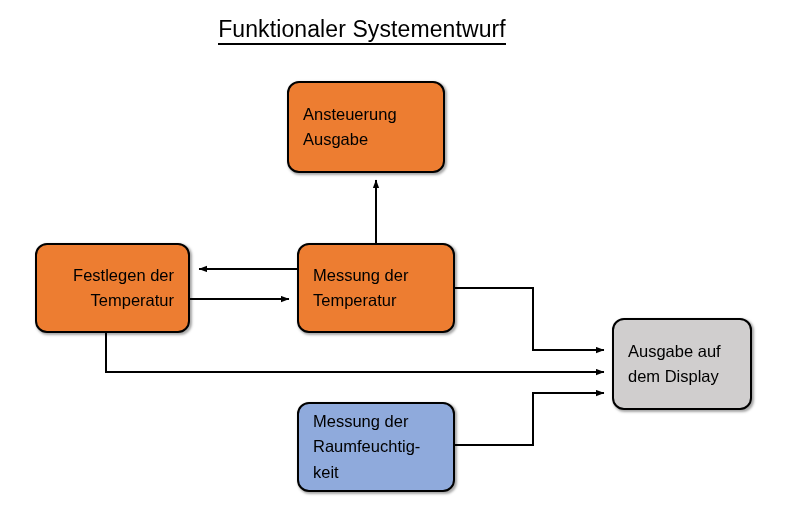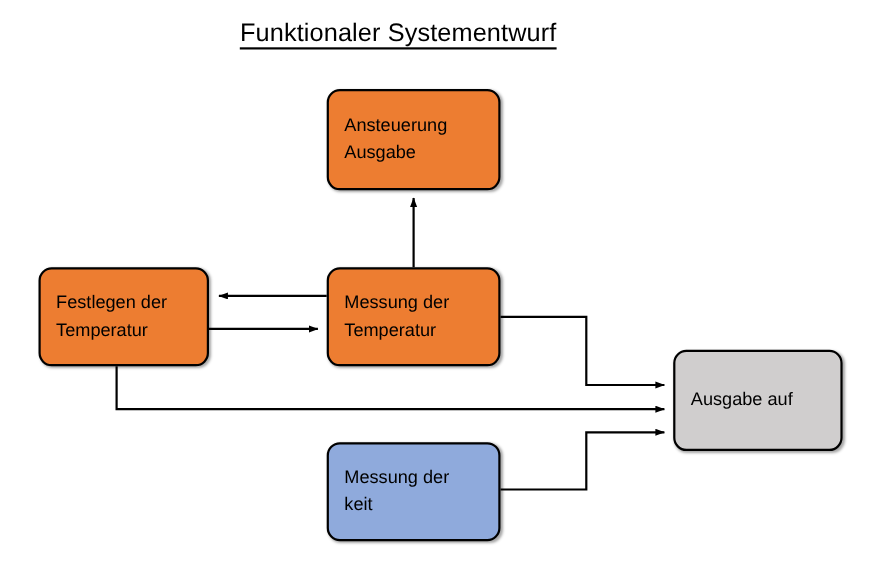--- a/index.html
+++ b/index.html
@@ -48,24 +48,24 @@
     box-shadow: 1.5px 1.5px 2.5px rgba(0,0,0,0.35);
   }
   .node .node-line {
     display: block;
     white-space: nowrap;
   }
   .node.orange { background: #ED7D31; }
   .node.blue   { background: #8FAADC; }
   .node.grey   { background: #D0CECE; }
 
-  #node-peltier  { left: 297px; top:  81px; width: 158px; height: 92px; }
-  #node-soll     { left:  35px; top: 243px; width: 155px; height:  90px; }
+  #node-peltier  { left: 287px; top:  81px; width: 158px; height: 92px; }
+  #node-soll     { left:  35px; top: 243px; width: 155px; height:  90px; text-align: right; }
   #node-ist      { left: 297px; top: 243px; width: 158px; height:  90px; }
-  #node-display  { left: 612px; top: 318px; width: 154px; height:  92px; }
+  #node-display  { left: 612px; top: 318px; width: 140px; height:  92px; }
   #node-feuchte  { left: 297px; top: 402px; width: 158px; height:  90px; }
 
   #connectors {
     position: absolute;
     left: 0;
     top: 0;
     width: 794px;
     height: 530px;
     pointer-events: none;
   }
@@ -109,20 +109,22 @@
     <span class="node-line">Temperatur</span>
   </div>
 
   <div id="node-ist" class="node orange">
     <span class="node-line">Messung der</span>
     <span class="node-line">Temperatur</span>
   </div>
 
   <div id="node-feuchte" class="node blue">
     <span class="node-line">Messung der</span>
+    <span class="node-line">Raumfeuchtig-</span>
     <span class="node-line">keit</span>
   </div>
 
   <div id="node-display" class="node grey">
     <span class="node-line">Ausgabe auf</span>
+    <span class="node-line">dem Display</span>
   </div>
 
 </div>
 
 </body></html>

